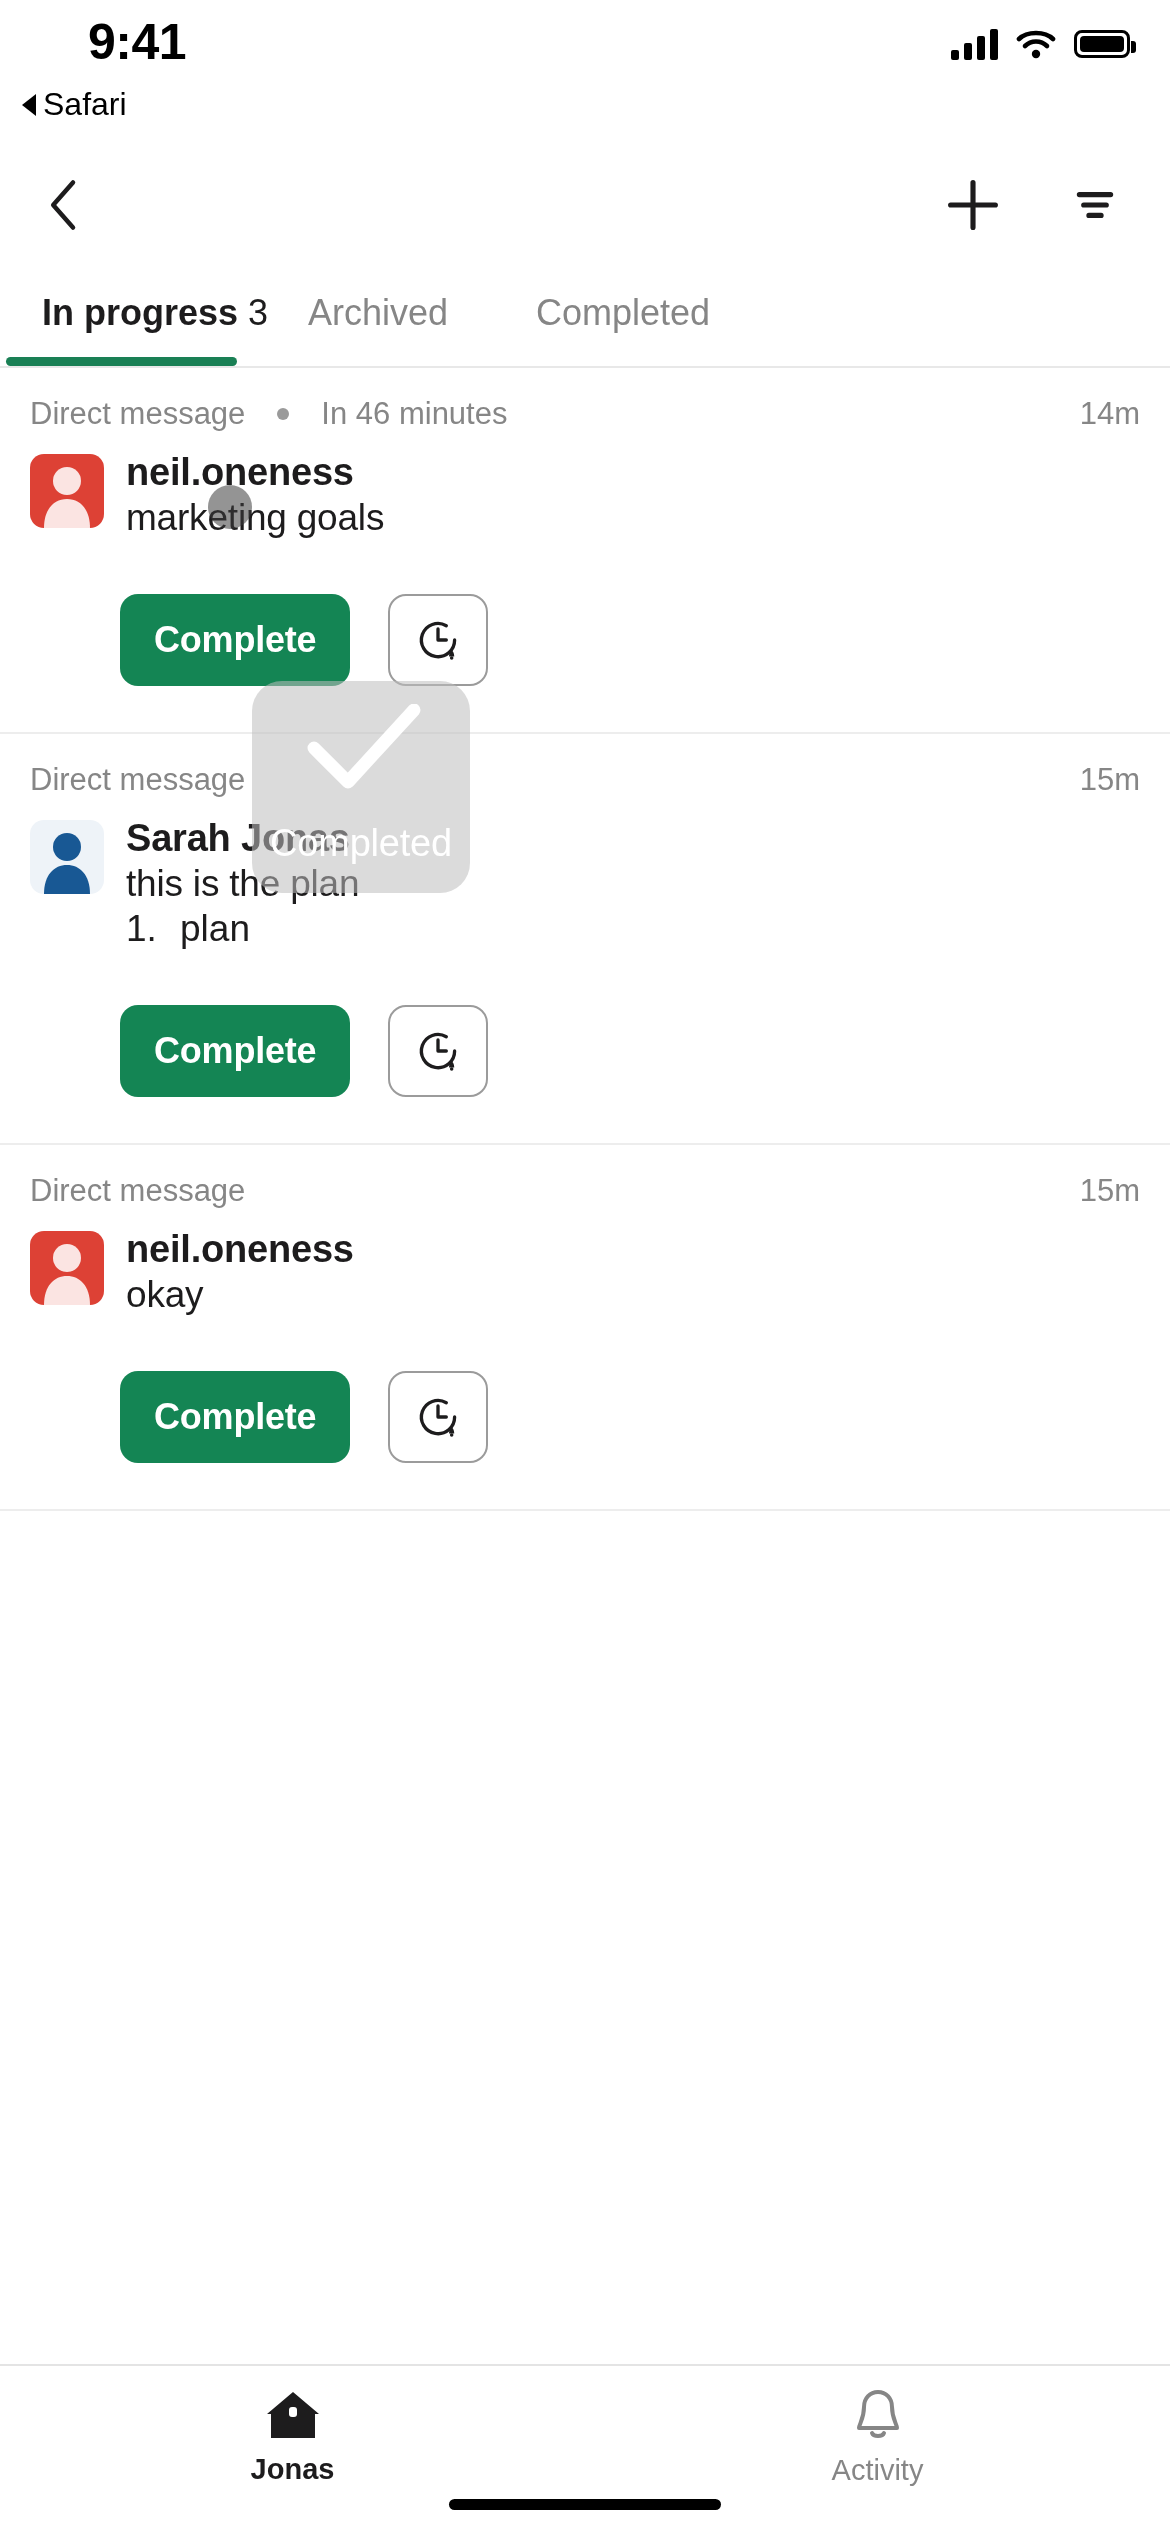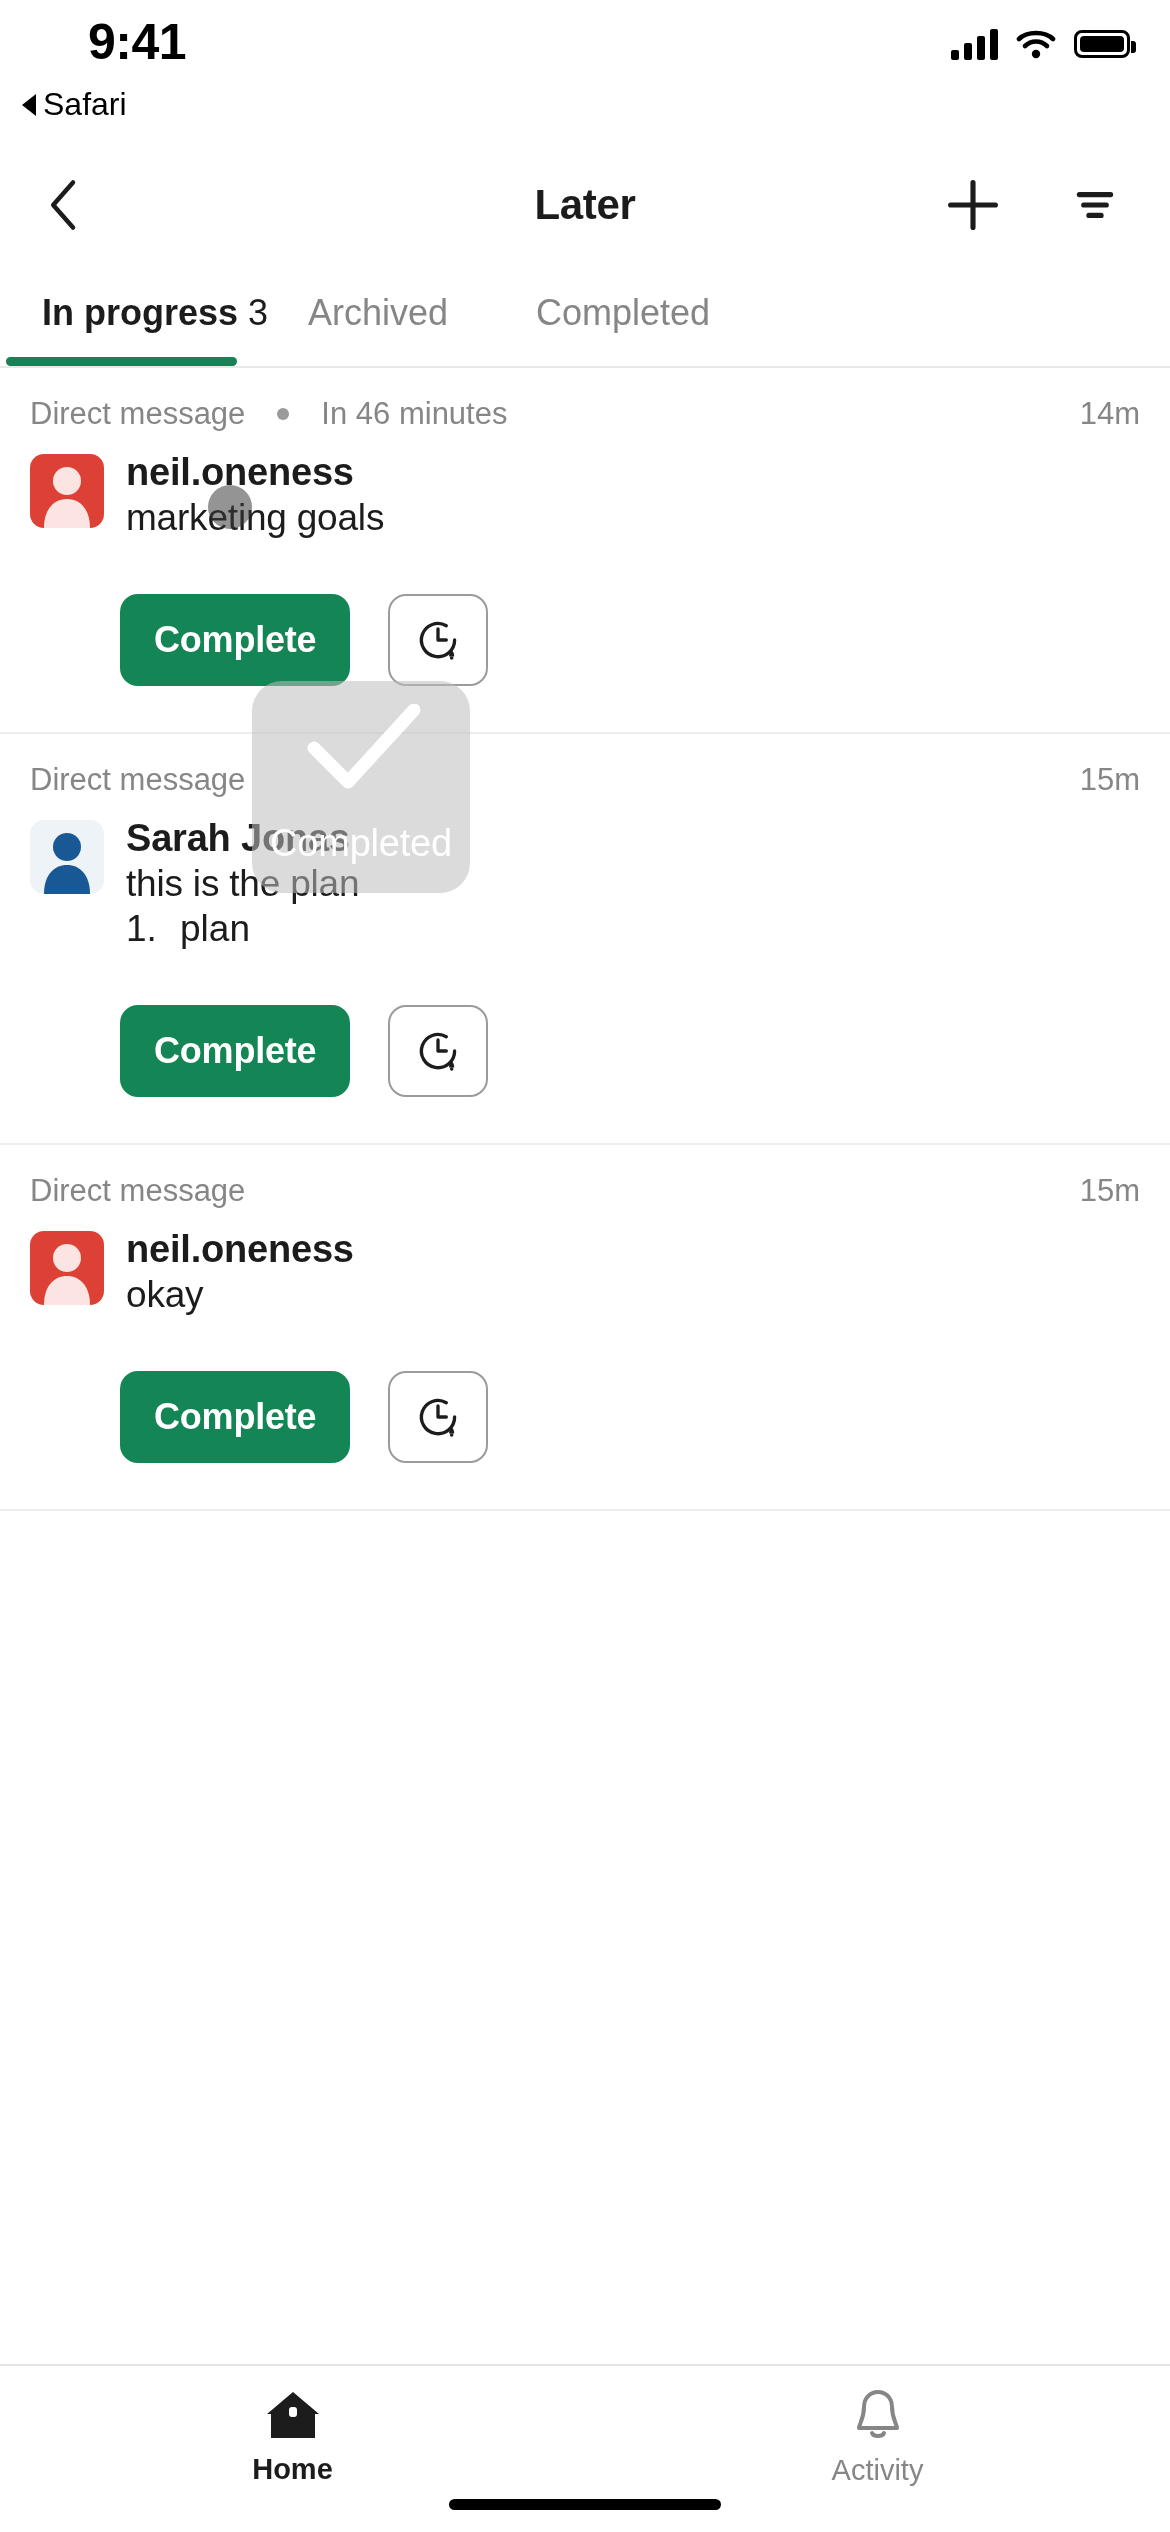--- a/index.html
+++ b/index.html
@@ -223,21 +223,20 @@
       </span>
   </div>
 </div>
 
 <div class="navbar">
   <div class="nav-back">
     <svg viewBox="0 0 40 60" width="36" height="56">
       <path d="M30 5 L8 30 L30 55" stroke="#1d1c1d" stroke-width="5" fill="none" stroke-linecap="round" stroke-linejoin="round"></path>
     </svg>
   </div>
-  <div class="nav-title">Later</div>
   <div class="nav-plus">
     <svg viewBox="0 0 60 60" width="56" height="56">
       <path d="M30 6 L30 54 M6 30 L54 30" stroke="#1d1c1d" stroke-width="5.5" stroke-linecap="round"></path>
     </svg>
   </div>
   <div class="nav-filter">
     <svg viewBox="0 0 60 60" width="52" height="52">
       <path d="M12 18 L48 18 M17 30 L43 30 M23 42 L37 42" stroke="#1d1c1d" stroke-width="6" stroke-linecap="round"></path>
     </svg>
   </div>
@@ -359,21 +358,21 @@
   </svg>
   <div class="toast-label">Completed</div>
 </div>
 
 <div class="tabbar">
   <div class="tabbar-item active">
     <svg width="60" height="56" viewBox="0 0 60 56">
       <path d="M30 5 L56 27 L52 27 L52 51 L8 51 L8 27 L4 27 Z" fill="#1d1c1d"></path>
       <rect x="26" y="20" width="8" height="10" rx="3" fill="#ffffff"></rect>
     </svg>
-    <span class="tabbar-label">Home</span>
+    <span class="tabbar-label">Jonas</span>
   </div>
   <div class="tabbar-item">
     <svg width="58" height="58" viewBox="0 0 58 58">
       <path d="M29 6 C37 6 43 12 43 21 C43 33 48 38 48 42 L10 42 C10 38 15 33 15 21 C15 12 21 6 29 6 Z" fill="none" stroke="#868686" stroke-width="4" stroke-linejoin="round"></path>
       <path d="M23 47 C24.5 51 33.5 51 35 47" fill="none" stroke="#868686" stroke-width="4" stroke-linecap="round"></path>
     </svg>
     <span class="tabbar-label">Activity</span>
   </div>
   <div class="home-indicator"></div>
 </div>

